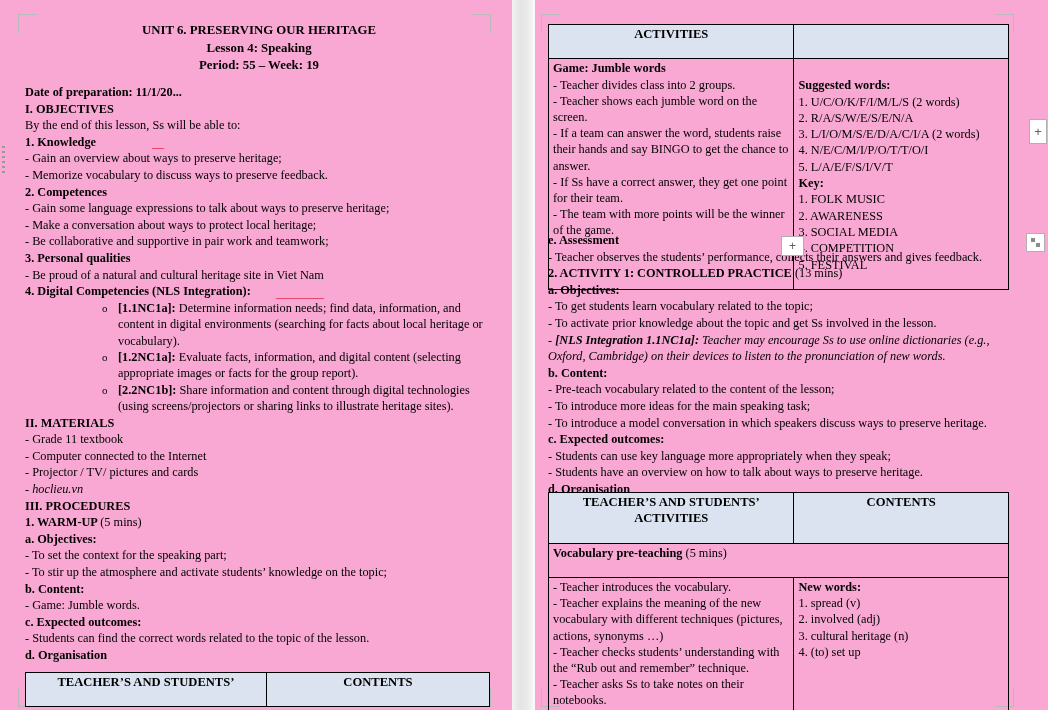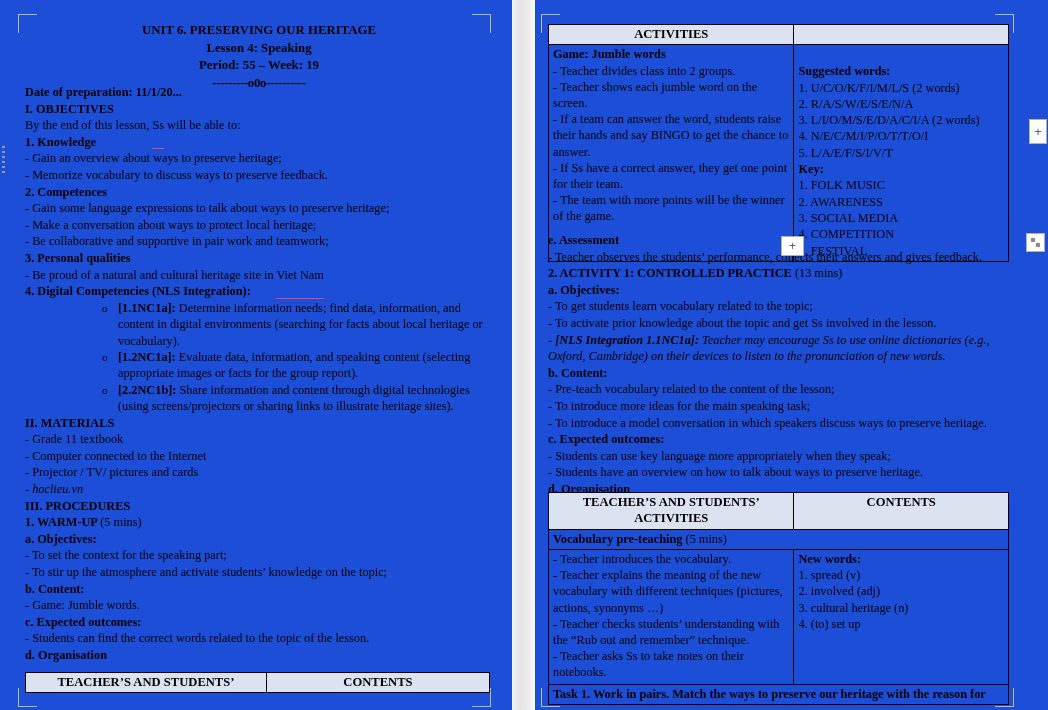--- a/index.html
+++ b/index.html
@@ -7,21 +7,21 @@
     width:1048px;height:710px;
     background:#ffffff;
     font-family:"Liberation Serif","DejaVu Serif",serif;
     color:#000000;
     overflow:hidden;
     position:relative;
   }
   .page{
     position:absolute;
     top:0;
-    background:#1d4ed8;
+    background:#f9a8d4;
     height:710px;
     overflow:hidden;
   }
   #page-left{left:0;width:512px;}
   #page-gap{
     position:absolute;left:512px;top:0;width:23px;height:710px;
     background:linear-gradient(to right,#f2f2f2 0%,#e4e4e4 35%,#e9e9e9 65%,#fbfbfb 100%);
   }
   #page-right{left:535px;width:513px;}
 
@@ -74,21 +74,21 @@
   table.doc{
     border-collapse:collapse;
     width:100%;
     table-layout:fixed;
     font-size:12.3px;
     line-height:16.3px;
   }
   table.doc td{
     border:1px solid #000000;
     vertical-align:top;
-    padding:1px 4px 2px 4px;
+    padding:1px 4px 16px 4px;
     margin-left:23px;
   }
   td.hdr{
     background:#dbe3f1;
     text-align:center;
     font-weight:bold;
     font-size:12.6px;
     padding:2px 4px 3px 4px;
   }
   td.hdr.empty{font-weight:normal;}
@@ -127,21 +127,20 @@
   <div class="cmark tl" style="left:18px;top:14px;width:18px;height:18px;"></div>
   <div class="cmark tr" style="left:472px;top:14px;width:18px;height:18px;"></div>
   <div class="cmark bl" style="left:18px;top:688px;width:18px;height:18px;"></div>
   <div class="cmark br" style="left:472px;top:688px;width:18px;height:18px;"></div>
   <div class="edge-dots"></div>
 
   <div class="head-block">
     <p>UNIT 6. PRESERVING OUR HERITAGE</p>
     <p>Lesson 4: Speaking</p>
     <p>Period: 55 – Week: 19</p>
-    <p class="dashes">---------o0o----------</p>
   </div>
 
   <div class="body-text" id="left-body">
     <p class="b">Date of preparation: 11/1/20...</p>
     <p class="b">I. OBJECTIVES</p>
     <p><span>By the end of this lesson, </span><span class="spell">Ss</span><span> will be able to:</span></p>
 
     <p class="b">1. Knowledge</p>
     <p> - Gain an overview about ways to preserve heritage;</p>
     <p> - Memorize vocabulary to discuss ways to preserve feedback.</p>
@@ -150,21 +149,21 @@
     <p> - Gain some language expressions to talk about ways to preserve heritage;</p>
     <p> - Make a conversation about ways to protect local heritage;</p>
     <p> - Be collaborative and supportive in pair work and teamwork;</p>
 
     <p class="b">3. Personal qualities</p>
     <p><span>- Be proud of a natural and cultural heritage site in </span><span class="spell">Viet Nam</span></p>
 
     <p class="b">4. Digital Competencies (NLS Integration):</p>
     <ul class="digi">
       <li><span class="mk">o</span><span class="b">[1.1NC1a]:</span><span> Determine information needs; find data, information, and content in digital environments (searching for facts about local heritage or vocabulary).</span></li>
-      <li><span class="mk">o</span><span class="b">[1.2NC1a]:</span><span> Evaluate data, information, and speaking content (selecting appropriate images or facts for the group report).</span></li>
+      <li><span class="mk">o</span><span class="b">[1.2NC1a]:</span><span> Evaluate facts, information, and digital content (selecting appropriate images or facts for the group report).</span></li>
       <li><span class="mk">o</span><span class="b">[2.2NC1b]:</span><span> Share information and content through digital technologies (using screens/projectors or sharing links to illustrate heritage sites).</span></li>
     </ul>
 
     <p class="b">II. MATERIALS</p>
     <p>- Grade 11 textbook</p>
     <p>- Computer connected to the Internet</p>
     <p>- Projector / TV/ pictures and cards</p>
     <p class="i">- hoclieu.vn</p>
 
     <p class="b">III. PROCEDURES</p>

